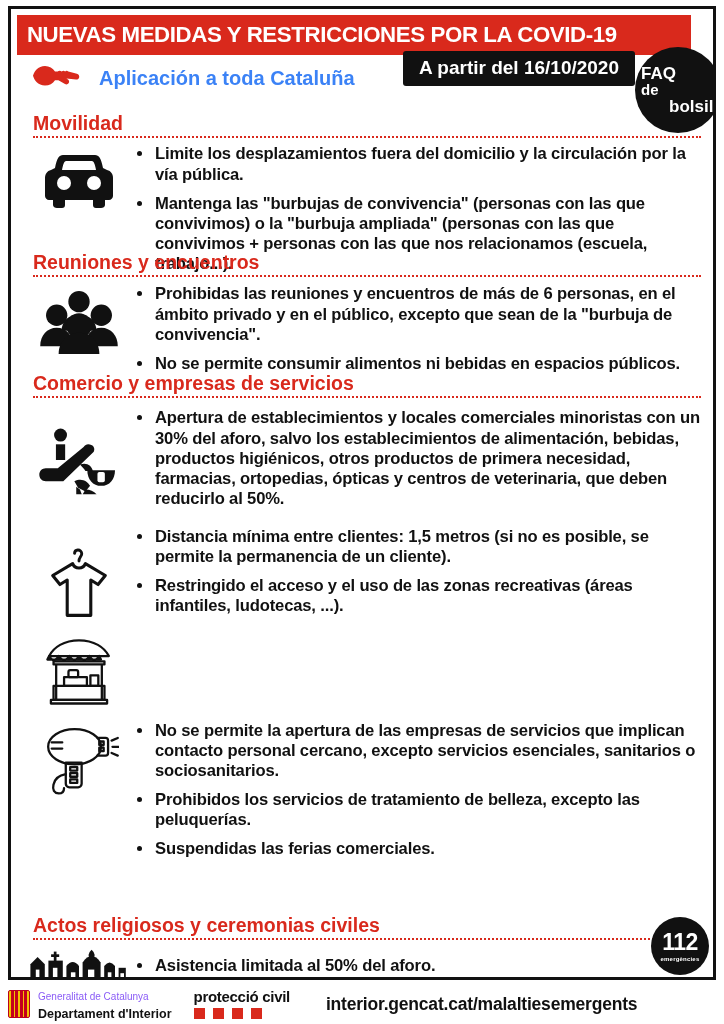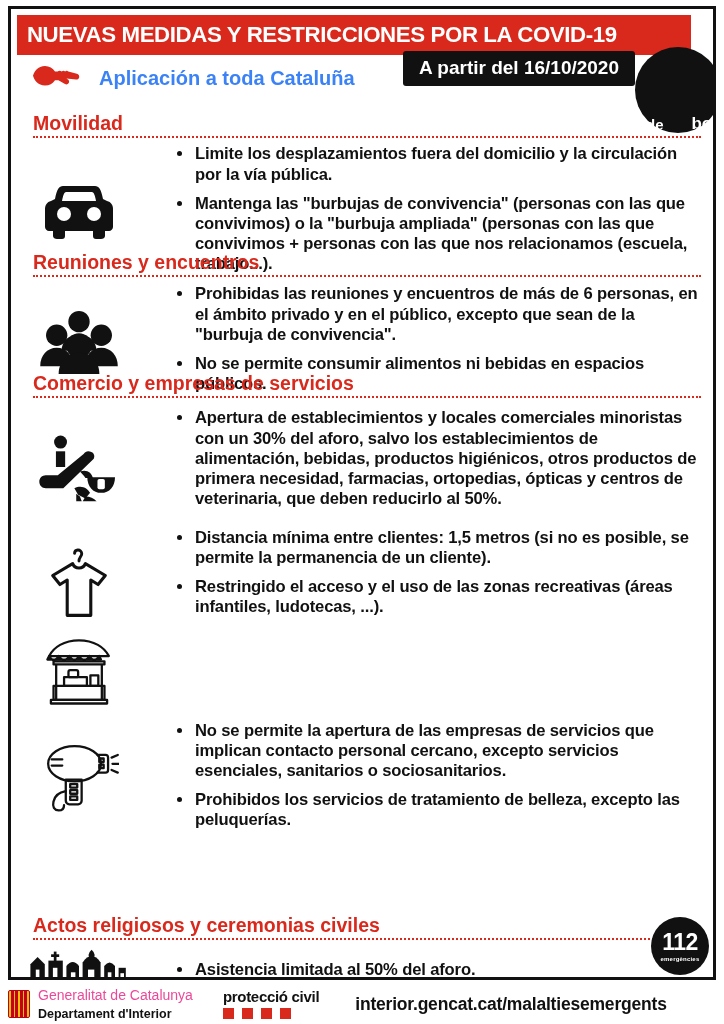--- a/index.html
+++ b/index.html
@@ -40,21 +40,21 @@
     font-weight:bold;font-size:19px;
     padding:6px 16px 7px 16px;
     border-radius:3px;white-space:nowrap;
     z-index:5;
   }
   
   .faq-badge{
     position:absolute;right:-8px;top:38px;
     width:86px;height:86px;border-radius:50%;
     background:#111;color:#fff;
-    display:flex;flex-direction:row;align-items:flex-end;justify-content:center;
+    display:flex;flex-direction:column;align-items:flex-start;justify-content:center;
     line-height:1.04;font-weight:bold;z-index:6;
     padding-left:6px;box-sizing:border-box;
   }
   .faq-badge span{display:block;text-align:center;}
   .faq-1{font-size:17px;}
   .faq-2{font-size:15px;}
   .faq-3{font-size:17px;margin-left:28px;}
   
   .apply-row{
     position:absolute;left:18px;top:52px;
@@ -67,21 +67,21 @@
   .sec-head{
     color:#d9291c;font-weight:bold;font-size:19.5px;
     line-height:1.05;margin:0;padding:0 0 2px 10px;
     white-space:nowrap;
   }
   .dotline{
     border-bottom:2.5px dotted #d9291c;
     margin:1px 4px 0 10px;height:0;
   }
   
-  .block{display:flex;align-items:center;gap:40px;}
+  .block{display:flex;align-items:flex-start;}
   .icon-col{
     width:112px;min-width:112px;
     display:flex;justify-content:center;
     padding-top:6px;
   }
   .bullets{flex:1;padding-right:4px;}
   ul.blist{list-style:none;margin:0;padding:0;}
   ul.blist li{
     position:relative;
     padding-left:20px;
@@ -114,23 +114,23 @@
   }
   .gen-logo{display:flex;align-items:center;gap:8px;}
   .cat-flag{
     width:22px;height:28px;background:#f2c200;
     border:1.5px solid #b9001f;box-sizing:border-box;
     display:flex;justify-content:space-between;
     padding:0 1.5px;border-radius:2px;
   }
   .cat-flag i{display:block;width:3px;height:100%;background:#c4001d;}
   .gen-text{line-height:1.12;}
-  .gen-1{font-size:14px;color:#ec4899;}
+  .gen-1{font-size:10px;color:#8b5cf6;}
   .gen-2{font-size:12.5px;color:#111;font-weight:bold;}
-  .pc-logo{margin-left:30px;line-height:1.05;}
+  .pc-logo{margin-left:22px;line-height:1.05;}
   .pc-title{font-size:15px;font-weight:bold;color:#111;letter-spacing:-0.3px;}
   .pc-squares{display:flex;gap:8px;margin-top:3px;}
   .pc-squares i{display:block;width:11px;height:11px;background:#d9291c;}
   .site-url{
     margin-left:36px;font-size:17.5px;font-weight:bold;color:#111;
     letter-spacing:-0.2px;
   }
   svg{display:block;}
 </style>
 </head>
@@ -291,20 +291,21 @@
                 <rect x="35" y="64" width="8" height="4"></rect>
                 <path d="M30 58 q-12 2 -14 12 q-2 9 6 10 q6 0 6 -6"></path>
               </g>
             </svg>
           </span>
         </div>
         <div class="bullets">
           <ul class="blist">
             <li>No se permite la apertura de las empresas de servicios que implican contacto personal cercano, excepto servicios esenciales, sanitarios o sociosanitarios.</li>
             <li>Prohibidos  los servicios de tratamiento de belleza, excepto las peluquerías.</li>
+            <li>Suspendidas las ferias comerciales.</li>
           </ul>
         </div>
       </div>
     </div>
 
     <div class="section" style="top:906px;">
       <div class="sec-head">Actos religiosos y ceremonias civiles</div>
       <div class="dotline"></div>
       <div class="block" style="margin-top:8px;">
         <div class="icon-col" style="padding-top:0;">

